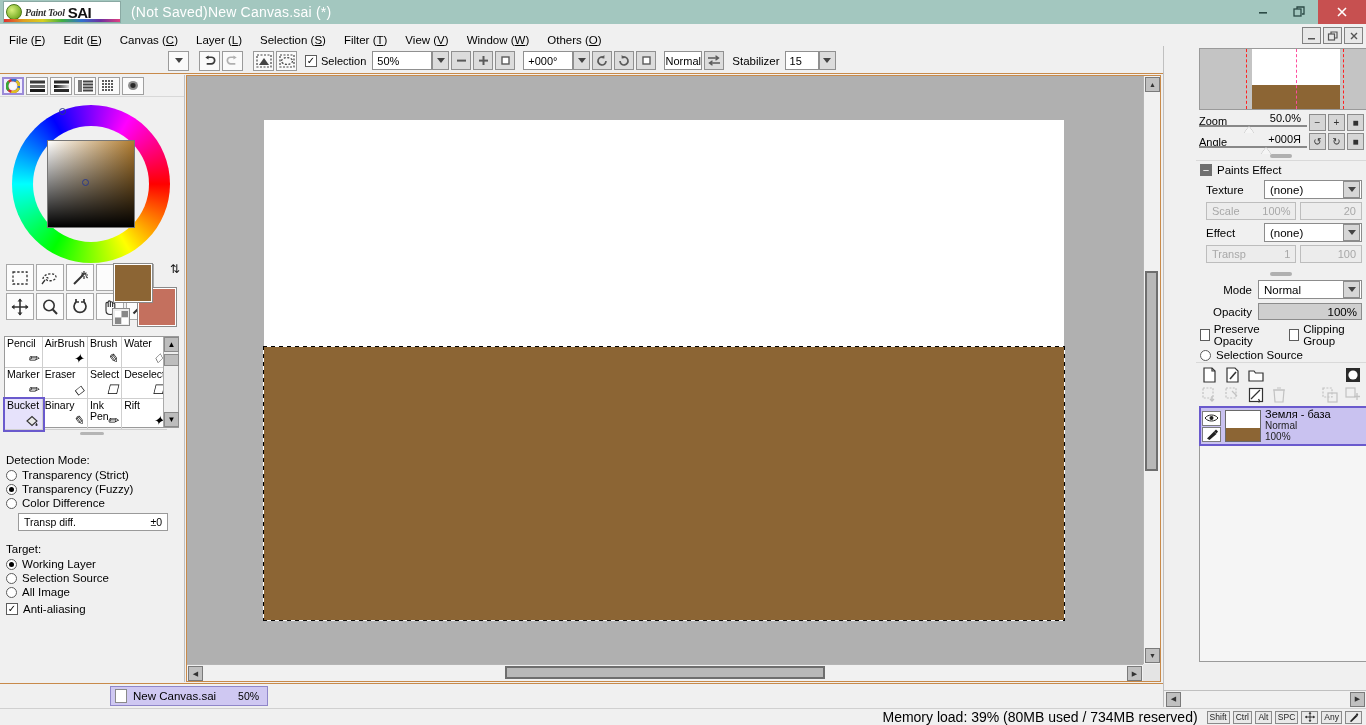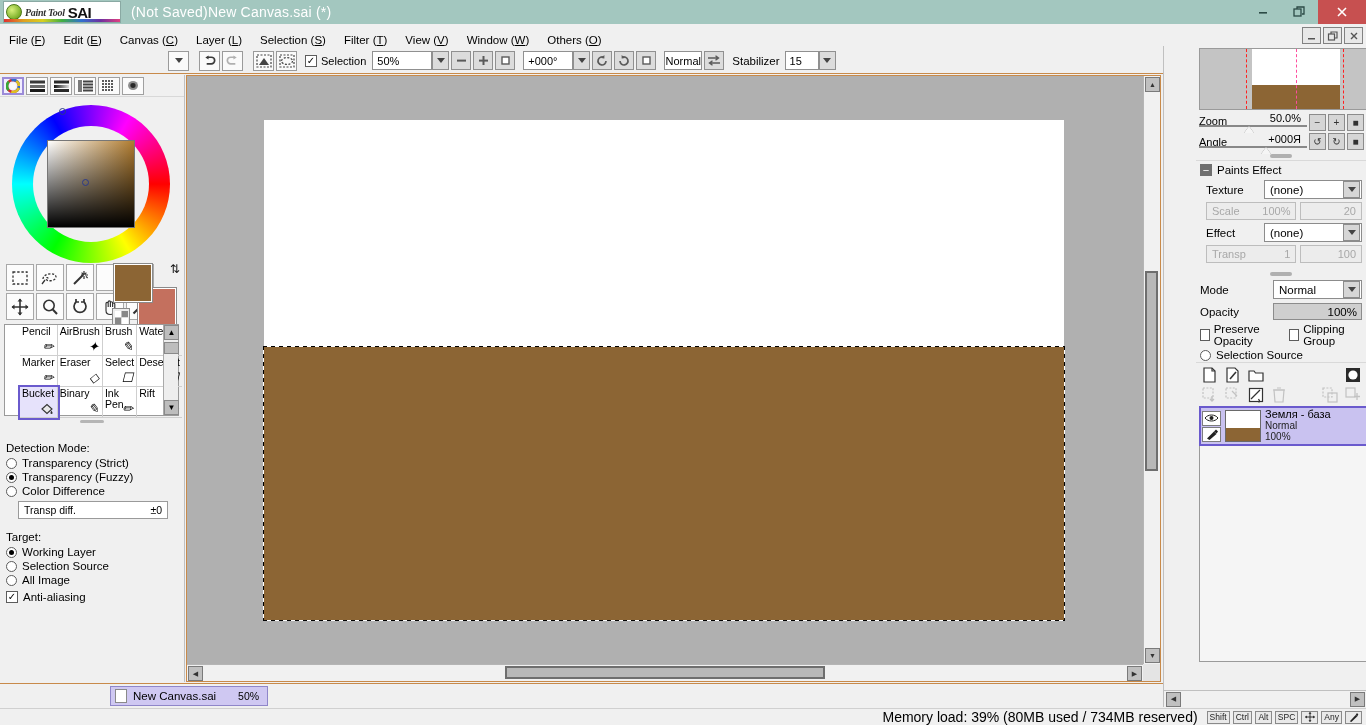--- a/index.html
+++ b/index.html
@@ -98,22 +98,22 @@
 
   .colorstack { position:absolute; right:8px; top:2px; width:62px; height:62px;}
   .cs-main { position:absolute; left:0; top:0; width:38px;height:38px;border:1.5px solid #fff;
              outline:1px solid #8a8a8a;}
   .cs-sec { position:absolute; left:24px; top:24px; width:38px;height:38px;border:1.5px solid #fff;
             outline:1px solid #8a8a8a;}
   .cs-swap { position:absolute; right:-4px; top:-2px; font-size:12px; color:#111;}
   .cs-tiny { position:absolute; left:-2px; top:44px; width:18px;height:18px;border:1px solid #8a8a8a;
              background:#ececec;display:flex;align-items:center;justify-content:center;}
 
-  .brushlist { position:relative; margin:0 4px 0 4px; border:1px solid #9a9a9a; background:#fff;
-               width:175px; height:92px;padding-left:15px; }
+  .brushlist { position:relative; margin:12px 4px 0 4px; border:1px solid #9a9a9a; background:#fff;
+               width:175px; height:92px; }
   .bl-grid { display:grid; grid-template-columns:repeat(4,1fr); width:160px;}
   .bcell { height:31px; border-right:1px solid #cfcfcf; border-bottom:1px solid #cfcfcf;
            position:relative; padding:1px 2px;}
   .bcell span { font-size:10.5px; display:block; line-height:11px;}
   .bcell .ic { position:absolute; right:3px; bottom:1px; font-size:13px; }
   .bcell.selected { outline:2px solid #6a5acd; background:#e6e2fb; z-index:3;}
   .bl-scroll { position:absolute; right:0; top:0; width:15px; height:90px; background:#eee;
                border-left:1px solid #aaa;}
   .bl-arrow { width:15px;height:15px;background:#bdbdbd;border:1px solid #8a8a8a;
               display:flex;align-items:center;justify-content:center;font-size:8px;}
@@ -188,21 +188,21 @@
   .pe-lab { width:52px; font-size:11.5px;}
   .pe-sel { flex:1; height:19px; border:1px solid #8c8c8c; background:#fff; display:flex;
             align-items:center; justify-content:space-between; padding:0 0 0 5px; font-size:11.5px;}
   .pe-sel .dd { width:17px;height:17px;background:#d6d6d6;border:1px solid #8c8c8c;margin:0 1px 0 0;
                 display:flex;align-items:center;justify-content:center;}
   .pe-dis { display:flex; gap:4px; padding:2px 4px 2px 10px;}
   .dis-box { height:18px; border:1px solid #bdbdbd; background:#ececec; color:#a8a8a8;
              display:flex; align-items:center; justify-content:space-between; padding:0 5px;
              font-size:11px;}
 
-  .mode-row { display:flex;align-items:center; padding:2px 4px; gap:21px;}
+  .mode-row { display:flex;align-items:center; padding:2px 4px; gap:6px;text-align:right;}
   .mode-lab { width:52px; font-size:11.5px;}
   .op-bar { flex:1; height:17px; border:1px solid #8c8c8c; background:#cfcfcf;
             display:flex;align-items:center;justify-content:flex-end;padding-right:4px;font-size:11.5px;}
   .opts2 { display:flex; padding:1px 4px; gap:8px; font-size:11.5px; align-items:center;}
 
   .lay-tools { display:flex; align-items:center; padding:3px 5px; gap:6px;
                border-top:1px solid #d9d9d9;}
   .lt-icon { width:17px;height:17px; display:flex;align-items:center;justify-content:center;
              font-size:13px; color:#333;}
   .lt-icon.dim { color:#c2c2c2; }

